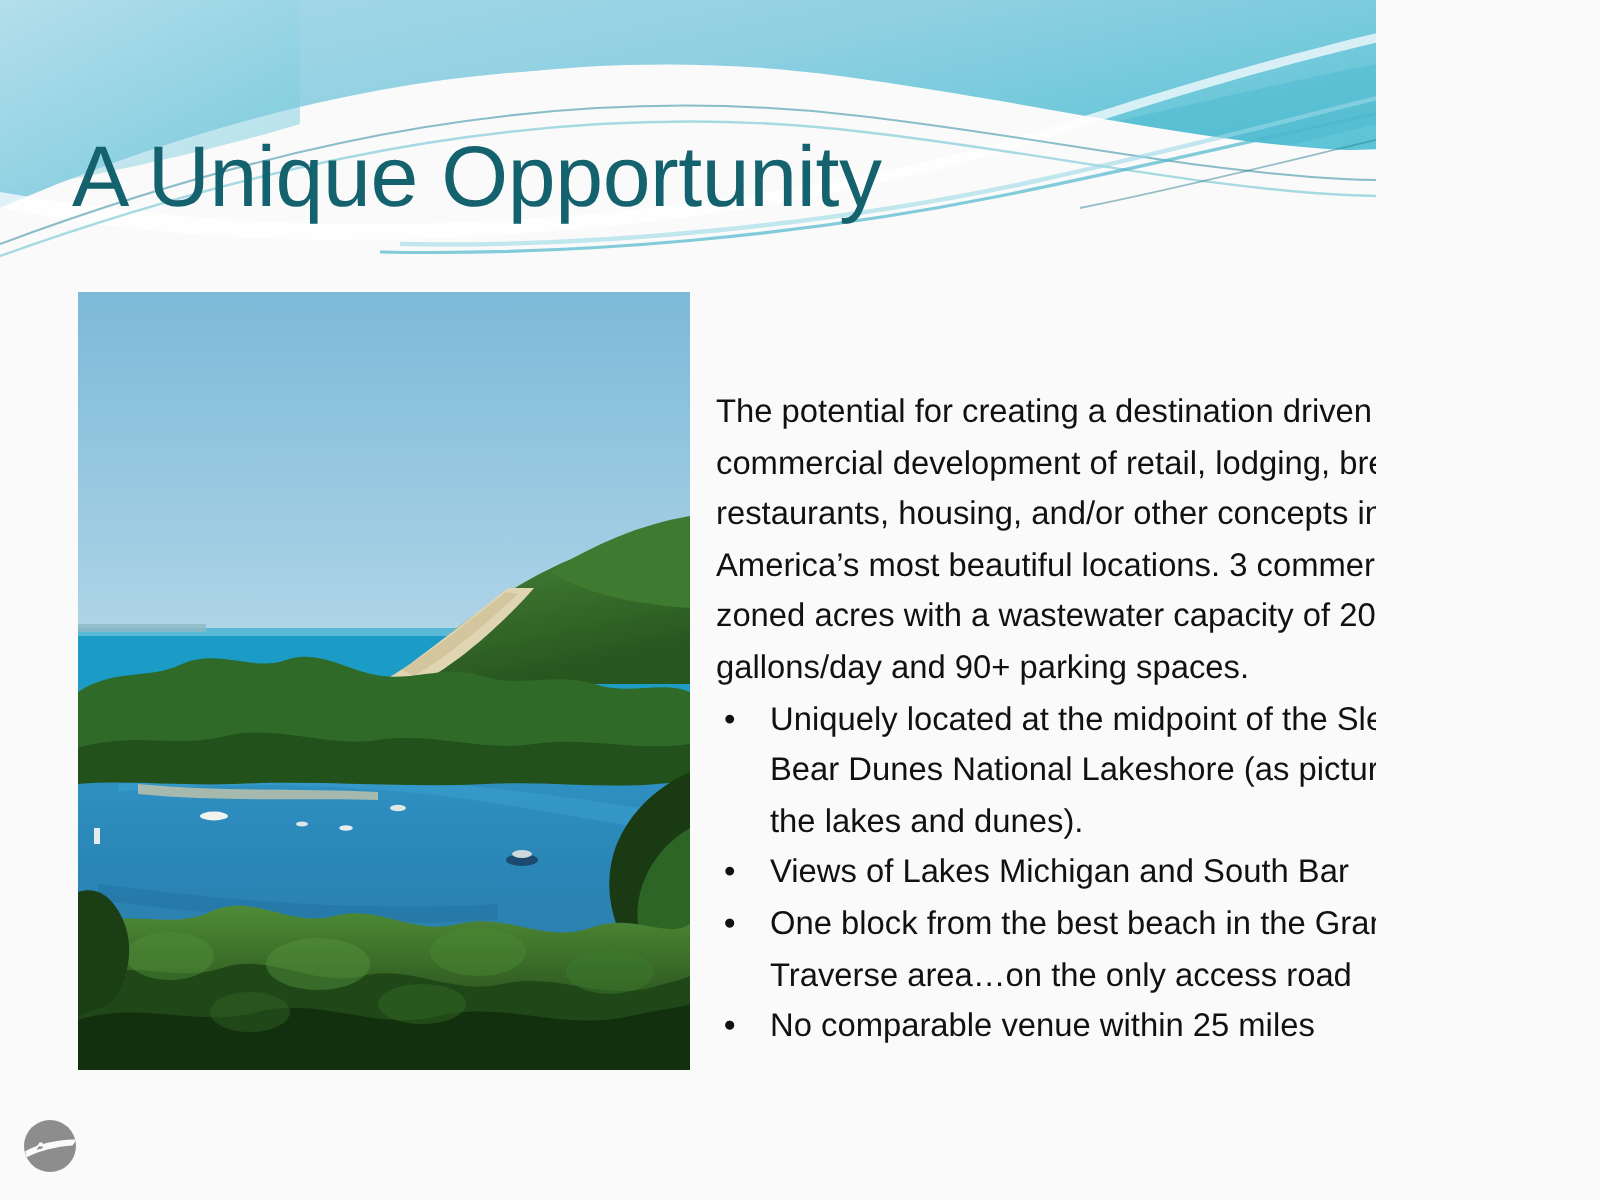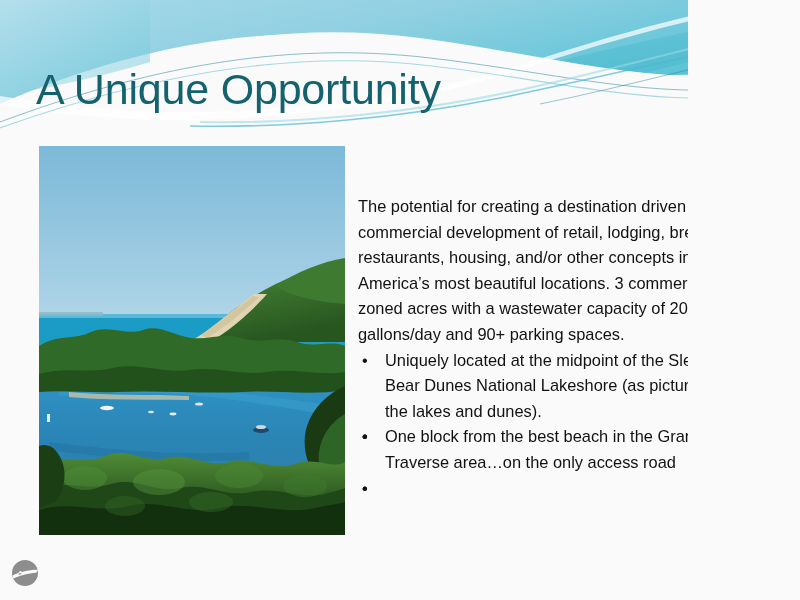--- a/index.html
+++ b/index.html
@@ -249,33 +249,35 @@
   <div class="text-col">
     <p class="intro">The potential for creating a destination driven commercial development of retail, lodging, brewing, restaurants, housing, and/or other concepts in one of America’s most beautiful locations.  3 commercially zoned acres with a wastewater capacity of 20,000 gallons/day and 90+ parking spaces.</p>
 
     <ul class="bullets">
       <li>
         <span class="bullet-dot">•</span>
         <span>Uniquely located at the midpoint of the Sleeping Bear Dunes National Lakeshore (as pictured with the lakes and dunes).</span>
       </li>
       <li>
         <span class="bullet-dot">•</span>
+        <span>Views of Lakes Michigan and South Bar</span>
       </li>
       <li>
         <span class="bullet-dot">•</span>
       </li>
       <li>
         <span class="bullet-dot">•</span>
         <span>One block from the best beach in the Grand Traverse area…on the only access road</span>
       </li>
       <li>
         <span class="bullet-dot">•</span>
       </li>
       <li>
         <span class="bullet-dot">•</span>
+        <span>No comparable venue within 25 miles</span>
       </li>
     </ul>
   </div>
 
   <div class="footer-logo">
     <svg viewBox="0 0 30 30" xmlns="http://www.w3.org/2000/svg">
       <circle cx="15" cy="15" r="13" fill="#8d8d8d"></circle>
       <path d="M2.6,17.6 C9,14.2 19,11.6 28,11.8 C27.6,12.9 27,13.9 26.2,14.8
                C18.4,15.2 9.6,17.6 3.4,20.6 C3.0,19.6 2.7,18.6 2.6,17.6 Z" fill="#fafafa"></path>
       <path d="M5,21.6 C10,17.4 18,14.2 26.4,13.8 C24.4,19.4 19.2,23.4 13.2,23.4

